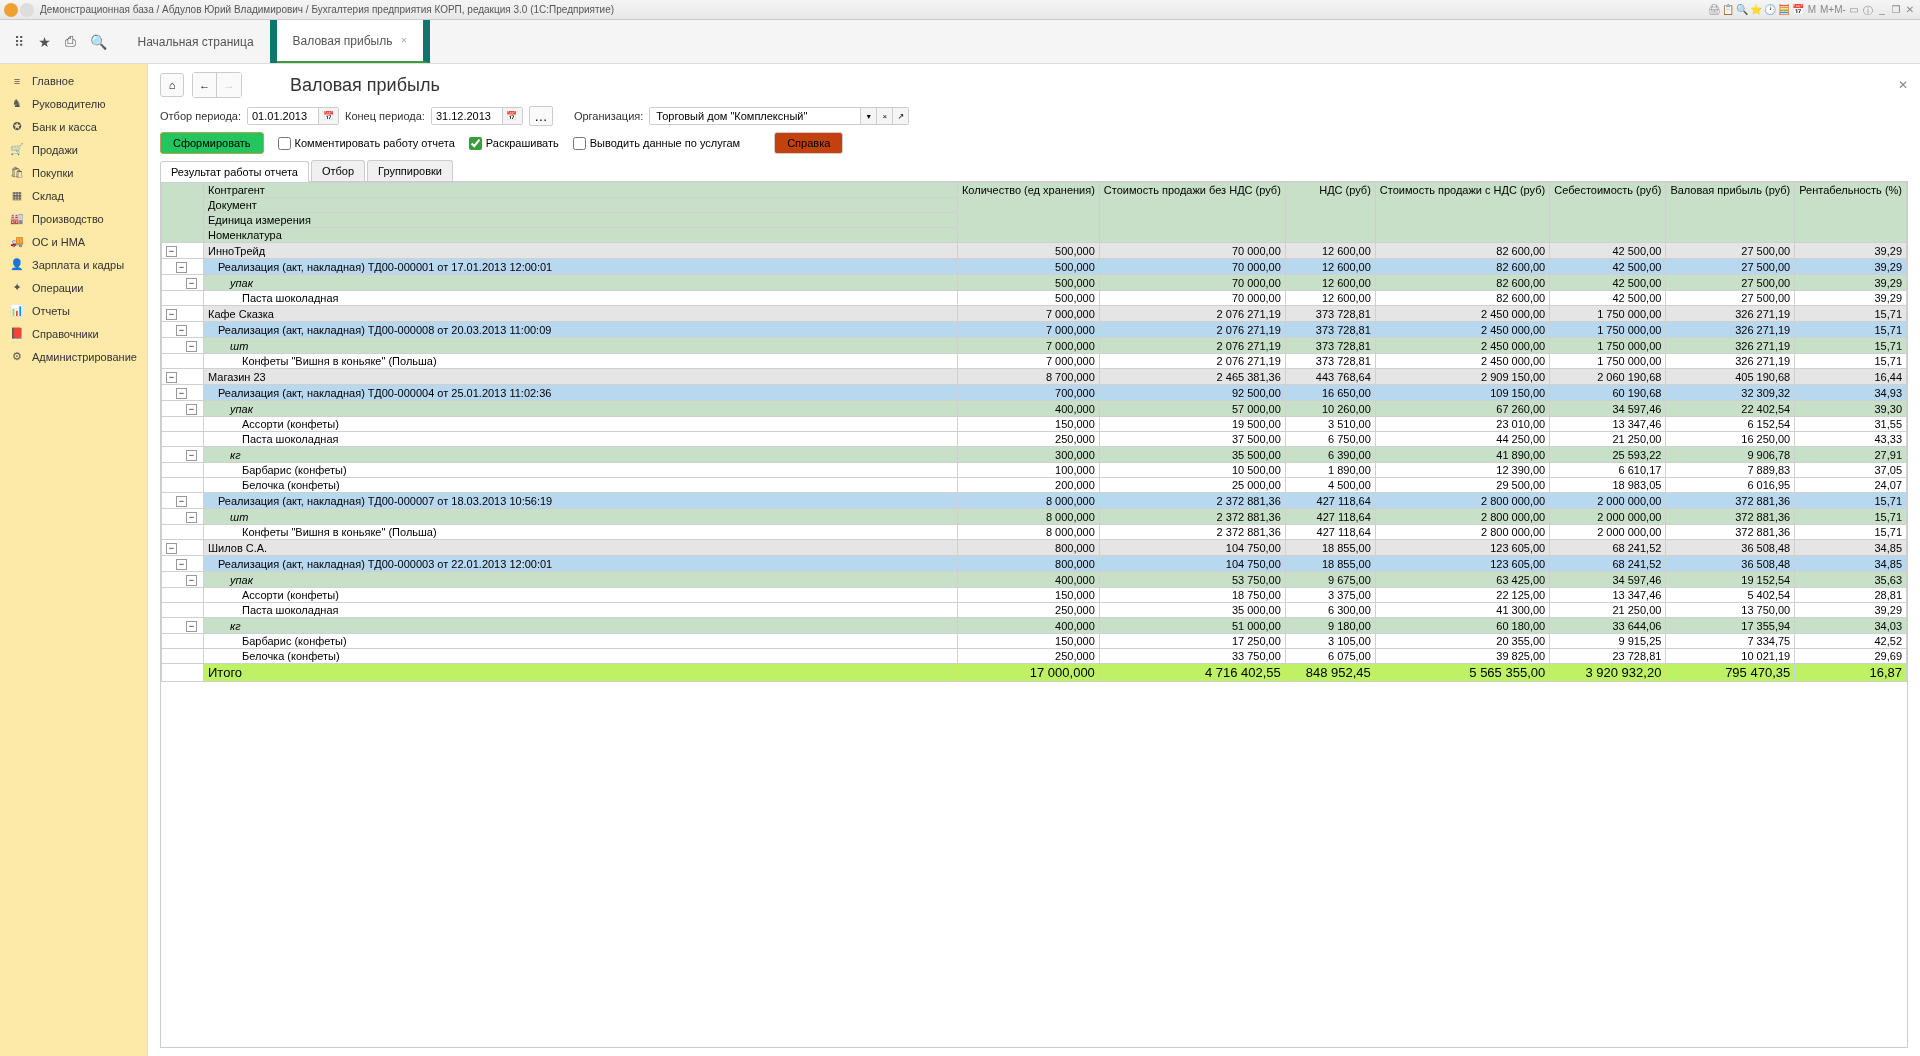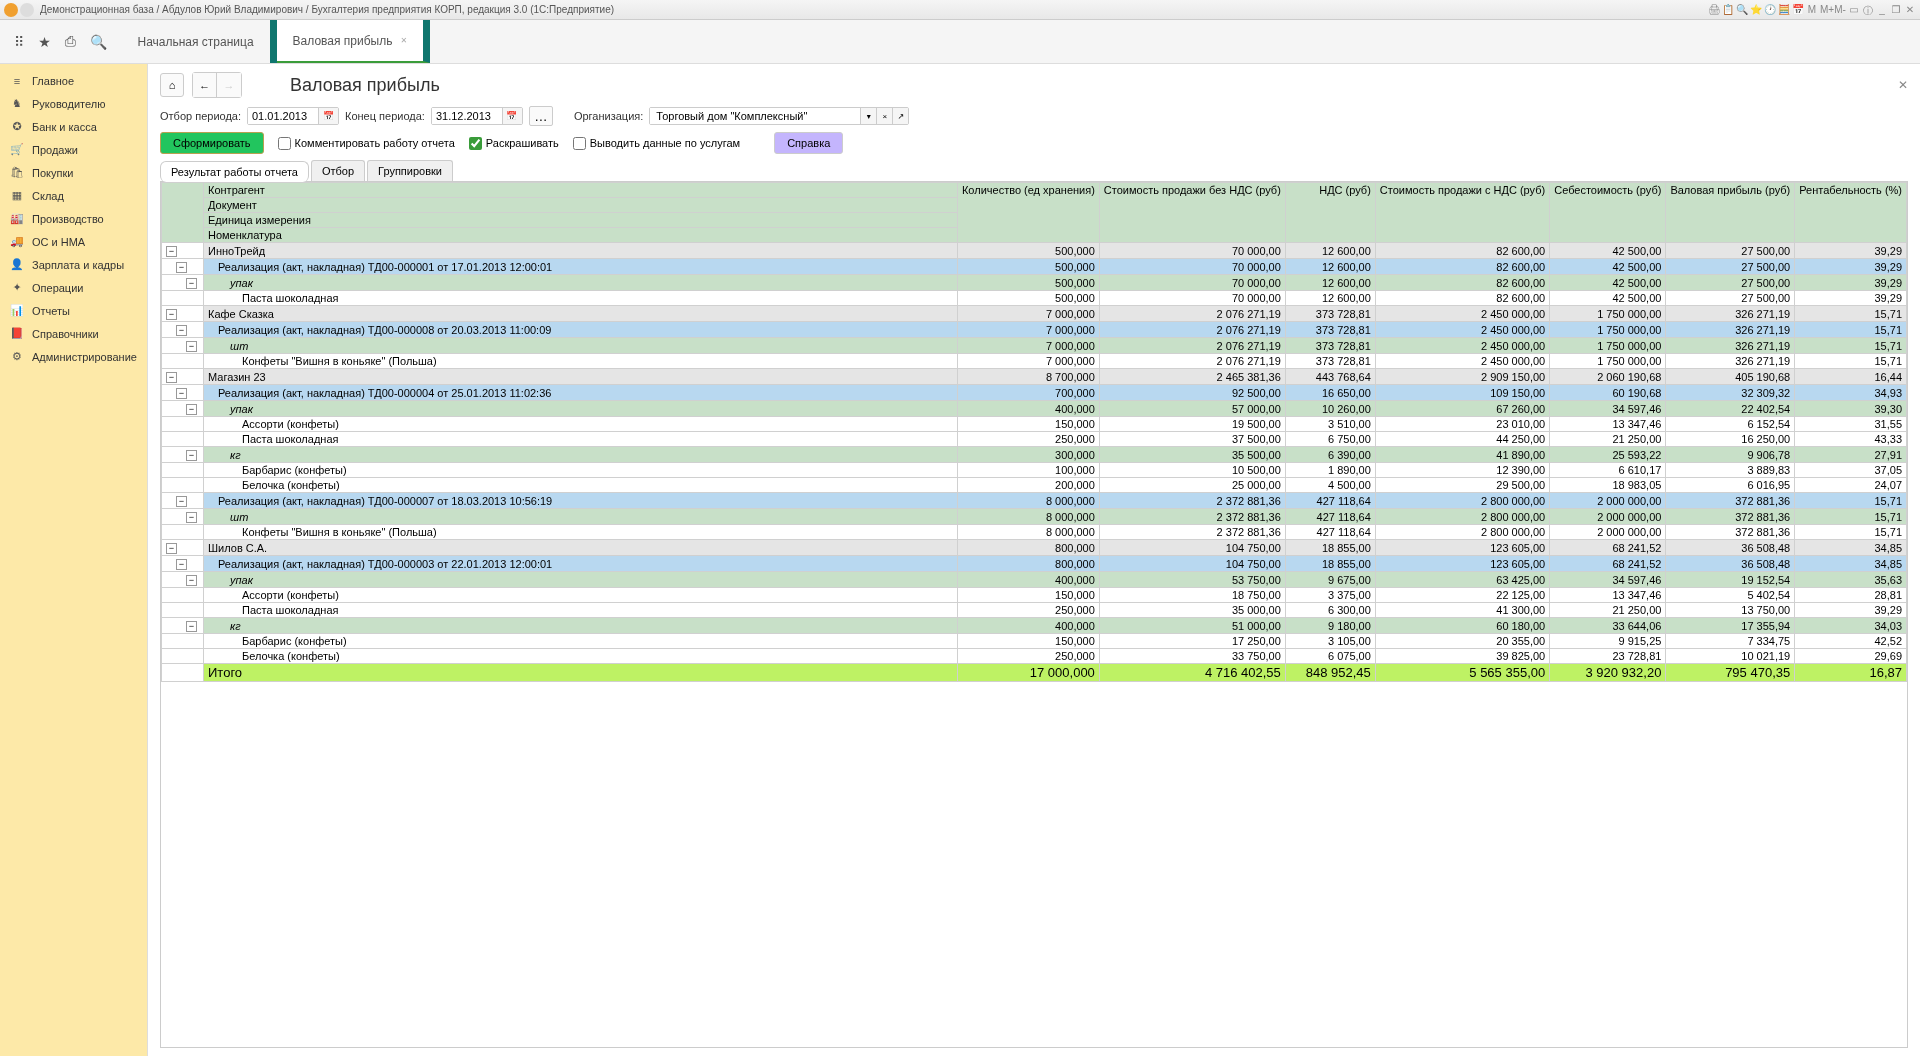--- a/index.html
+++ b/index.html
@@ -28,27 +28,27 @@
 .params-row { display: flex; align-items: center; gap: 6px; margin-bottom: 6px; font-size: 11px; flex-wrap: wrap; }
 .params-row label { color: #333; }
 .date-input { display: flex; border: 1px solid #ccc; border-radius: 2px; }
 .date-input input { border: none; padding: 2px 4px; width: 70px; font-size: 11px; outline: none; }
 .date-input .cal { width: 20px; border-left: 1px solid #ccc; display: flex; align-items: center; justify-content: center; font-size: 9px; cursor: pointer; background: #f5f5f5; }
 .dots-btn { width: 24px; height: 20px; border: 1px solid #ccc; border-radius: 2px; background: #fafafa; display: flex; align-items: center; justify-content: center; cursor: pointer; }
 .org-select { display: flex; border: 1px solid #ccc; border-radius: 2px; }
 .org-select input { border: none; padding: 2px 6px; width: 210px; font-size: 11px; outline: none; }
 .org-select .sbtn { width: 16px; border-left: 1px solid #ccc; display: flex; align-items: center; justify-content: center; font-size: 8px; cursor: pointer; background: #f5f5f5; }
 .action-row { display: flex; align-items: center; gap: 14px; margin-bottom: 6px; }
-.btn { border: 1px solid #ccc; border-radius: 3px; padding: 4px 12px; background: #c4b5fd; font-size: 11px; cursor: pointer; }
+.btn { border: 1px solid #ccc; border-radius: 3px; padding: 4px 12px; background: #c2410c; font-size: 11px; cursor: pointer; }
 .btn.primary { border-color: #b8a050; background: #22c55e; }
 .chk { display: flex; align-items: flex-start; gap: 4px; font-size: 11px; }
 .chk input { width: 13px; height: 13px; }
 .report-tabs { display: flex; border-bottom: 1px solid #ccc; gap: 0; }
 .rtab { padding: 4px 10px; border: 1px solid #ccc; border-bottom: none; background: #f0f0f0; font-size: 11px; cursor: pointer; margin-right: 2px; border-radius: 3px 3px 0 0; }
-.rtab.active { background: #fff; position: relative; top: 1px; border-radius: 6px; }
+.rtab.active { background: #fff; position: relative; top: 1px; }
 .report-area { flex: 1; border: 1px solid #ccc; border-top: none; overflow: auto; background: #fff; }
 table.report { border-collapse: collapse; width: 100%; font-size: 11px; }
 table.report th, table.report td { border: 1px solid #d0d0d0; padding: 1px 4px; white-space: nowrap; }
 table.report th { background: #c8e0c8; font-weight: normal; text-align: left; vertical-align: top; height: 14px; }
 table.report th.num { text-align: right; }
 table.report td.num { text-align: right; }
 .tree-col { width: 42px; background: #fff; border-right: 1px solid #ddd; position: relative; }
 .tree-toggle { width: 11px; height: 11px; border: 1px solid #999; display: inline-block; text-align: center; line-height: 9px; font-size: 9px; background: #fff; cursor: pointer; }
 tr.lvl0 td { background: #e5e5e5; }
 tr.lvl1 td { background: #b8d8f0; }
@@ -394,21 +394,21 @@
               <td class="num">27,91</td>
             </tr>
             <tr class="lvl3">
               <td class="tree-col"></td>
               <td class="indent3">Барбарис (конфеты)</td>
               <td class="num">100,000</td>
               <td class="num">10 500,00</td>
               <td class="num">1 890,00</td>
               <td class="num">12 390,00</td>
               <td class="num">6 610,17</td>
-              <td class="num">3 889,83</td>
+              <td class="num">7 889,83</td>
               <td class="num">37,05</td>
             </tr>
             <tr class="lvl3">
               <td class="tree-col"></td>
               <td class="indent3">Белочка (конфеты)</td>
               <td class="num">200,000</td>
               <td class="num">25 000,00</td>
               <td class="num">4 500,00</td>
               <td class="num">29 500,00</td>
               <td class="num">18 983,05</td>

